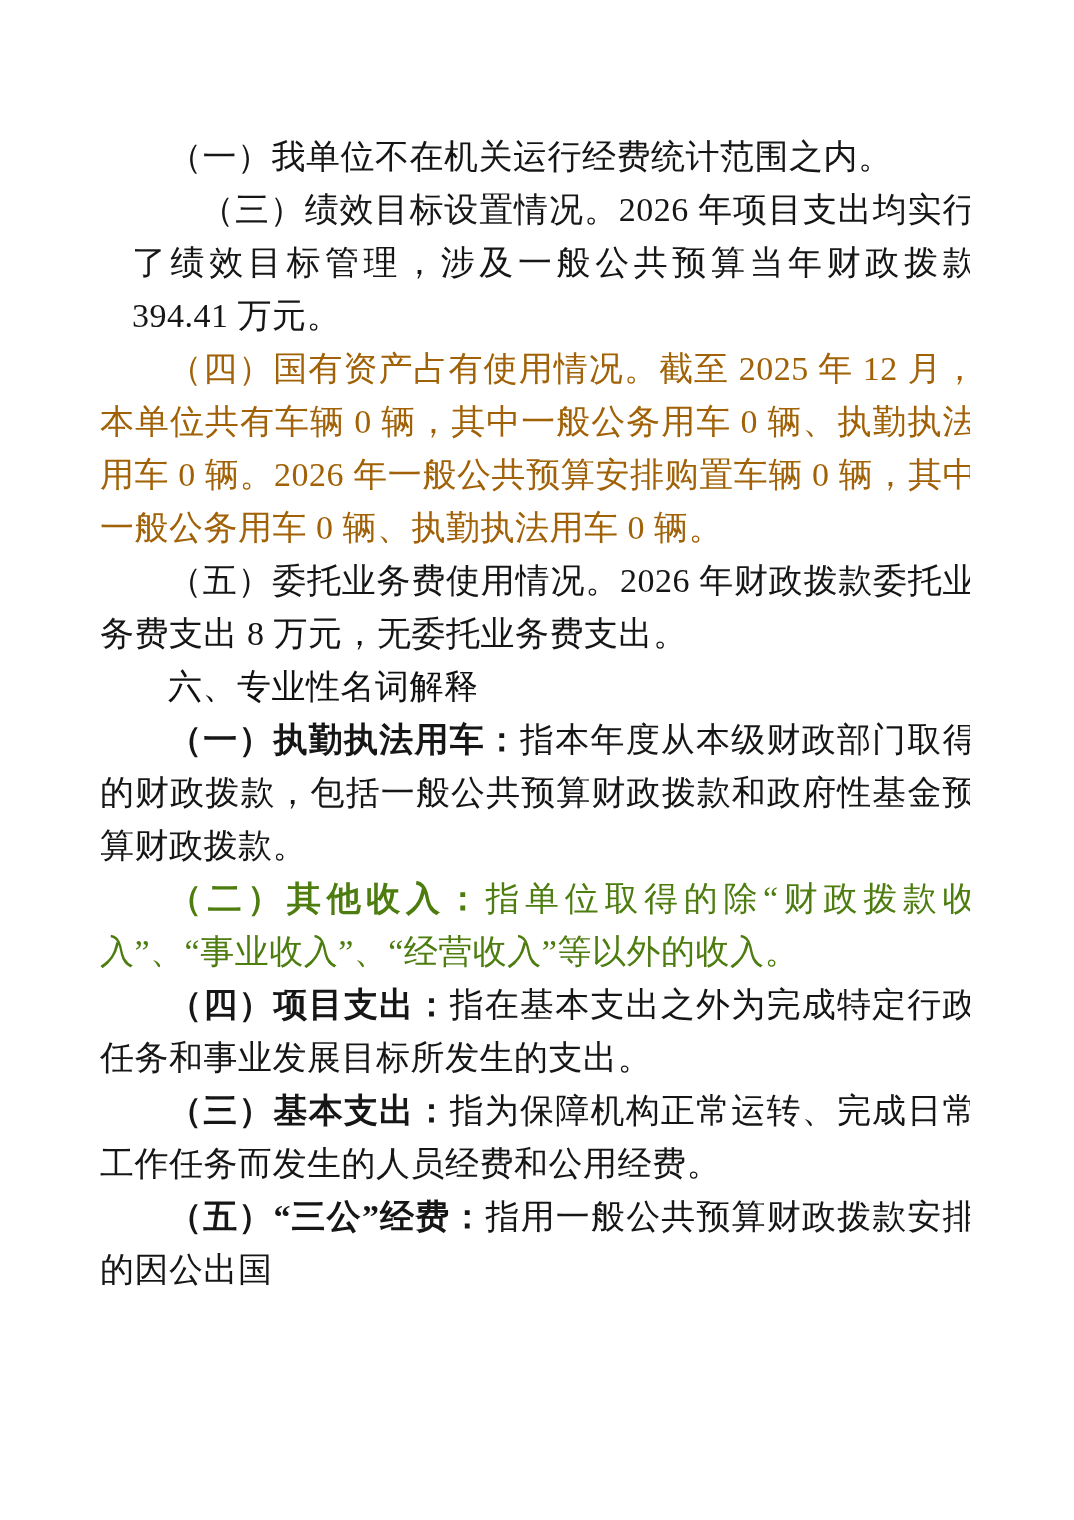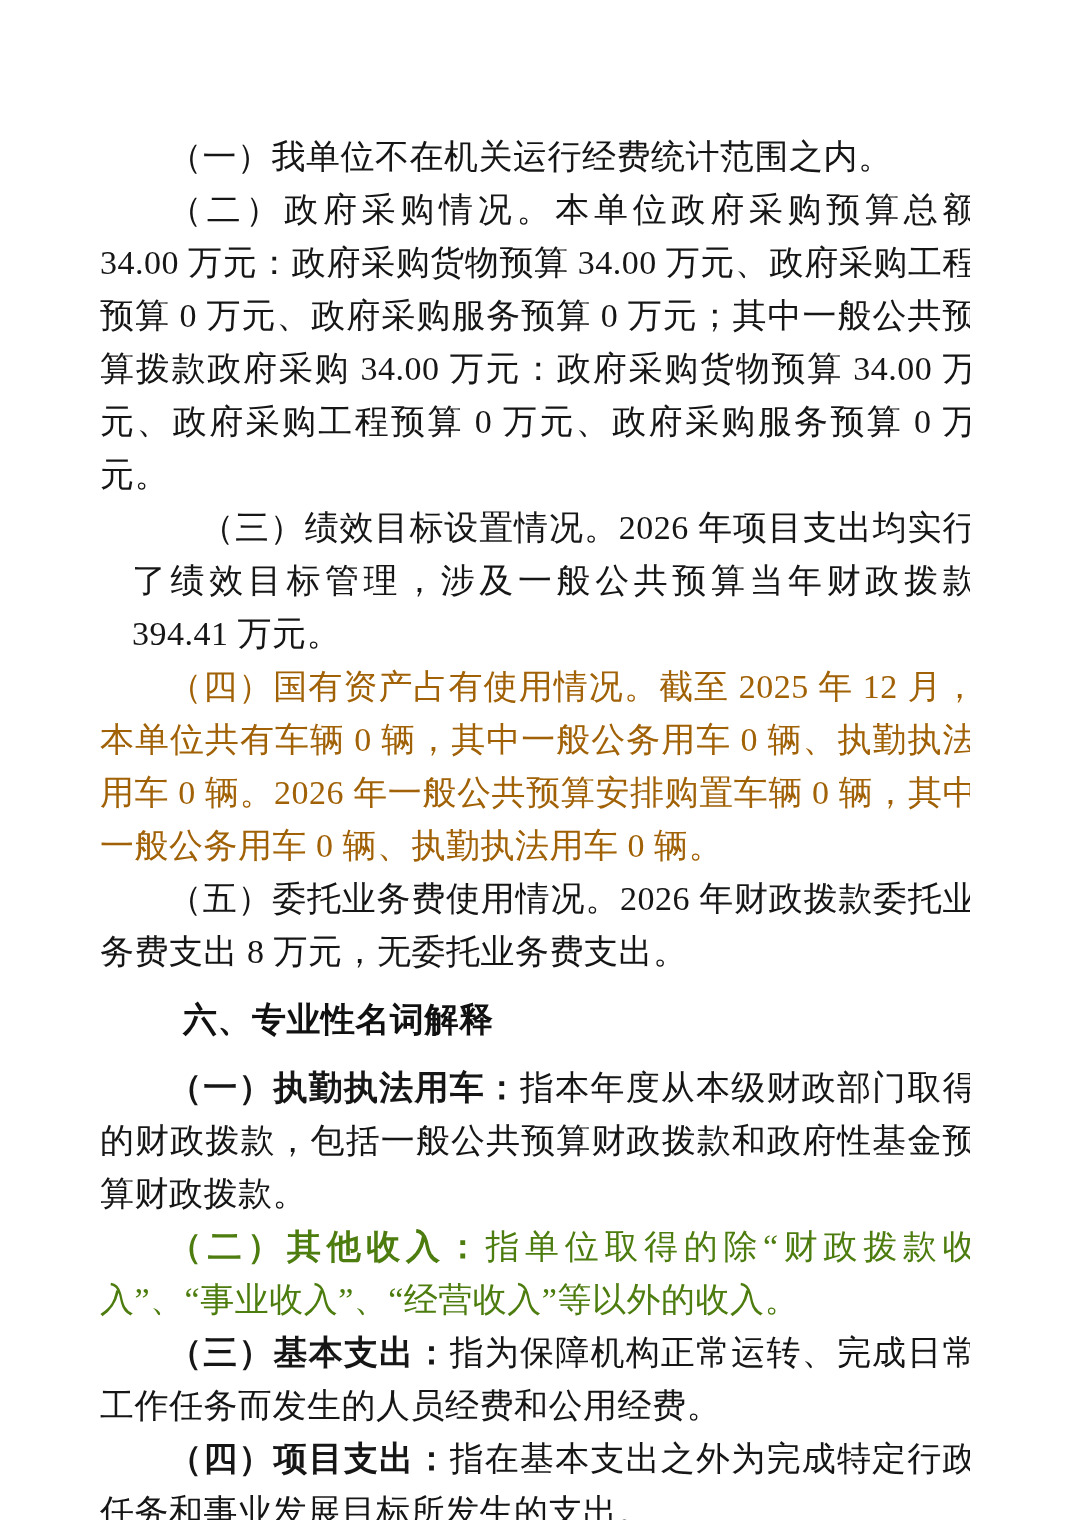--- a/index.html
+++ b/index.html
@@ -30,39 +30,38 @@
     text-align: justify;
     text-indent: 68px;
     letter-spacing: 0.5px;
   }
   .para .lead {
     font-weight: bold;
     font-family: "Liberation Serif", "DejaVu Serif", serif;
   }
   .heading {
     font-family: "Liberation Sans", "DejaVu Sans", sans-serif;
-    font-weight: bold;
+    font-weight: normal;
     font-size: 34px;
     line-height: 53px;
     color: #111111;
-    margin: 15px;
+    margin: 0;
     text-indent: 68px;
     letter-spacing: 0.5px;
   }
 </style>
 </head>
 <body>
 
 <div class="page" style="background: rgb(255, 255, 255);">
   <div class="doc-content">
       <p class="para" style="color: rgb(22, 22, 22);">（一）我单位不在机关运行经费统计范围之内。</p>
-      <p class="para" style="color: rgb(22, 22, 22);">（二）政府采购情况。本单位政府采购预算总额 34.00 万元：政府采购货物预算 34.00 万元、政府采购工程预算 0 万元、政府采购服务预算 0 万元；其中一般公共预算拨款政府采购 34.00 万元：政府采购货物预算 34.00 万元、政府采购工程预算 0 万元、政府采购服务预算 0 万元。</p>
       <p class="para" style="color: rgb(22, 22, 22); margin-left: 32px;">（三）绩效目标设置情况。2026 年项目支出均实行了绩效目标管理，涉及一般公共预算当年财政拨款 394.41 万元。</p>
       <p class="para" style="color: #a16207;">（四）国有资产占有使用情况。截至 2025 年 12 月，本单位共有车辆 0 辆，其中一般公务用车 0 辆、执勤执法用车 0 辆。2026 年一般公共预算安排购置车辆 0 辆，其中一般公务用车 0 辆、执勤执法用车 0 辆。</p>
       <p class="para" style="color: rgb(22, 22, 22);">（五）委托业务费使用情况。2026 年财政拨款委托业务费支出 8 万元，无委托业务费支出。</p>
       <p class="heading">六、专业性名词解释</p>
       <p class="para" style="color: rgb(22, 22, 22);"><b class="lead">（一）执勤执法用车：</b>指本年度从本级财政部门取得的财政拨款，包括一般公共预算财政拨款和政府性基金预算财政拨款。</p>
       <p class="para" style="color: #4d7c0f;"><b class="lead">（二）其他收入：</b>指单位取得的除“财政拨款收入”、“事业收入”、“经营收入”等以外的收入。</p>
+      <p class="para" style="color: rgb(22, 22, 22);"><b class="lead">（四）项目支出：</b>指在基本支出之外为完成特定行政任务和事业发展目标所发生的支出。</p>
       <p class="para" style="color: rgb(22, 22, 22);"><b class="lead">（三）基本支出：</b>指为保障机构正常运转、完成日常工作任务而发生的人员经费和公用经费。</p>
-      <p class="para" style="color: rgb(22, 22, 22);"><b class="lead">（四）项目支出：</b>指在基本支出之外为完成特定行政任务和事业发展目标所发生的支出。</p>
       <p class="para" style="color: rgb(22, 22, 22);"><b class="lead">（五）“三公”经费：</b>指用一般公共预算财政拨款安排的因公出国</p>
     </div>
 </div>
 
 </body></html>

